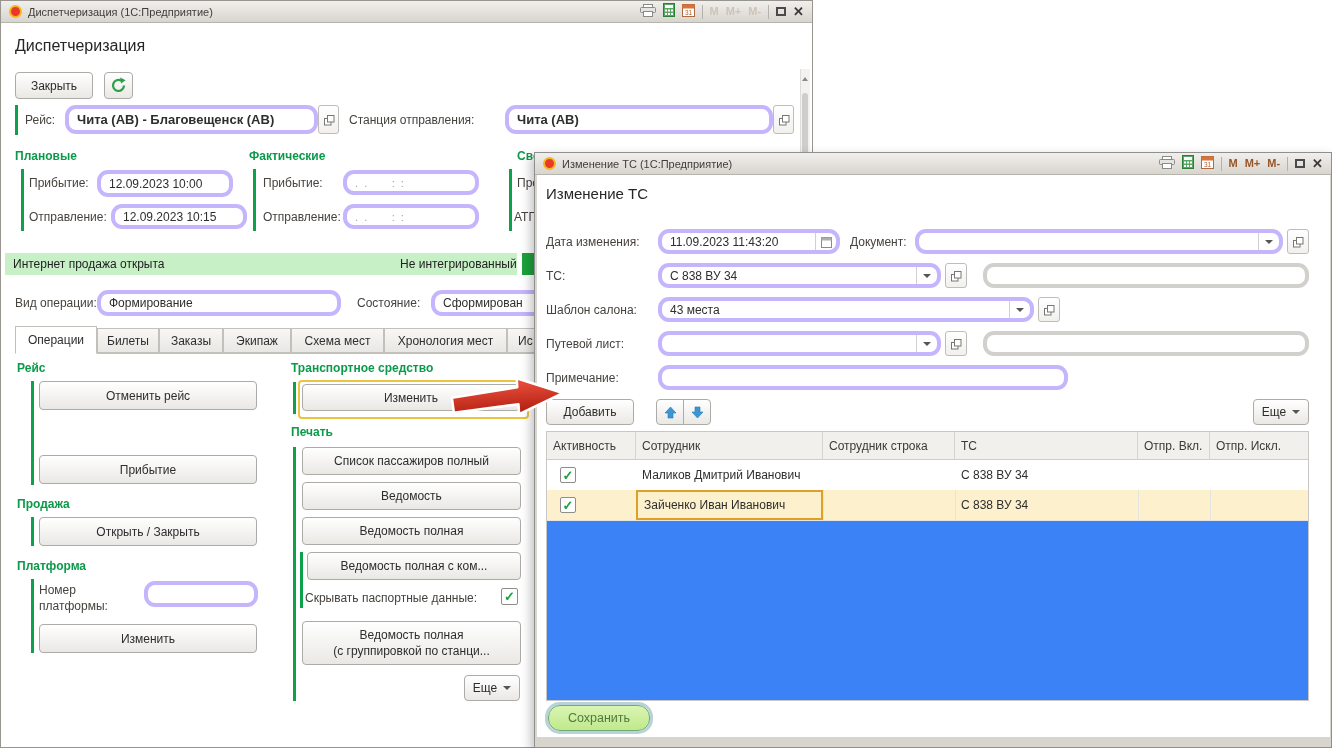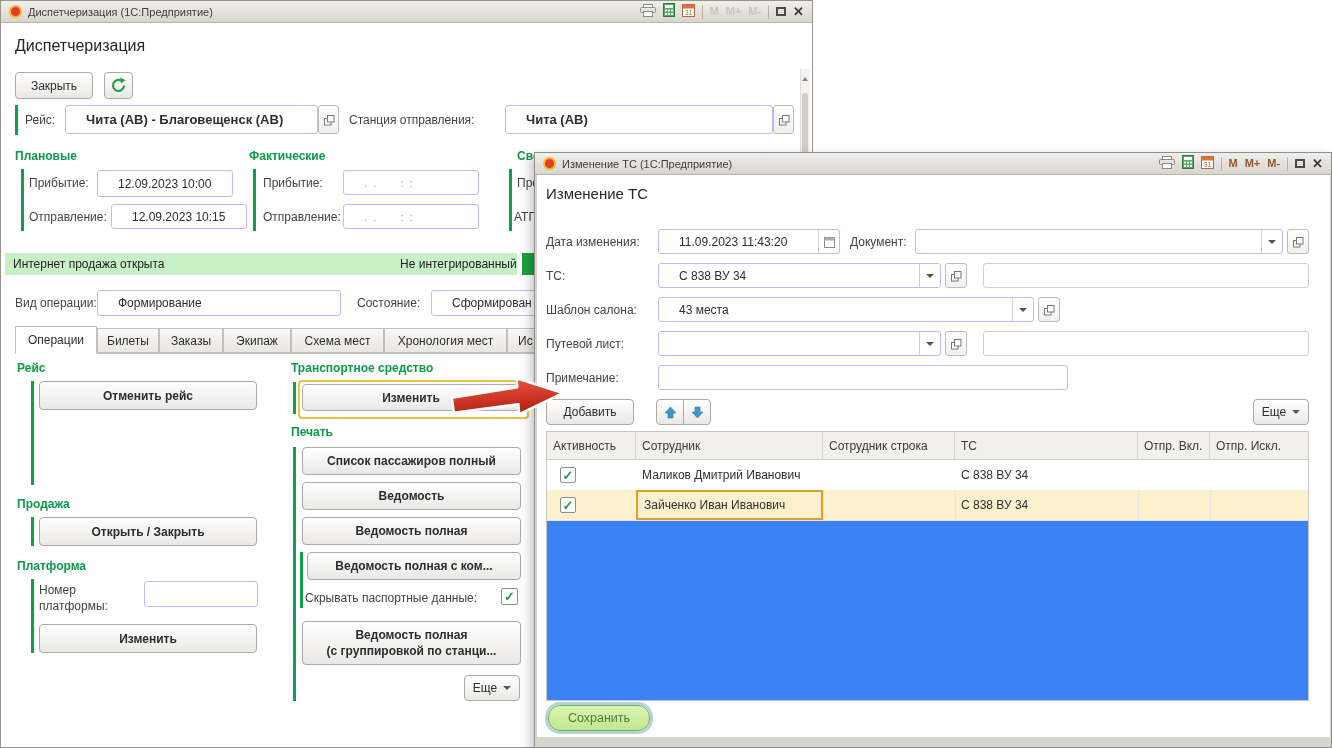--- a/index.html
+++ b/index.html
@@ -14,27 +14,27 @@
   .tb-icons{margin-left:auto;display:flex;align-items:center;gap:7px}
   .tb-sep{width:1px;height:14px;background:#b5b2ac}
   .m-ico{font-size:11px;font-weight:bold;color:#975627;line-height:1}
   .m-ico.gray{color:#cdc4b8}
   .closex{font-size:13px;color:#3a3a3a;font-weight:bold;line-height:1}
   .maxbox{width:10px;height:9px;border:2px solid #4a4a4a;box-sizing:border-box}
   .logo{width:13px;height:13px;border-radius:50%;background:#e8392b;border:2px solid #f2b824;box-sizing:border-box;flex:0 0 auto}
   .lbl{position:absolute;font-size:12px;color:#46423e;white-space:nowrap}
   .grn{position:absolute;font-size:12px;font-weight:bold;color:#0b9a4a;white-space:nowrap}
   .h1{position:absolute;font-size:16px;color:#262626;white-space:nowrap}
-  .inp{position:absolute;background:#fff;border:1px solid #c4b5fd;border-radius:3px;font-size:12px;color:#2e2e2e;
-       display:flex;align-items:center;padding:0 20px;box-sizing:border-box;white-space:nowrap;overflow:hidden}
+  .inp{position:absolute;background:#fff;border:4px solid #c4b5fd;border-radius:11px;font-size:12px;color:#2e2e2e;
+       display:flex;align-items:center;padding:0 8px;box-sizing:border-box;white-space:nowrap;overflow:hidden}
   .inp.bold{font-weight:bold;font-size:13px}
   .mask{white-space:pre;color:#a3a3a3;font-size:11px}
   .btn{position:absolute;background:linear-gradient(#ffffff,#eae8e5);border:1px solid #adaba7;border-radius:4px;
        display:flex;align-items:center;justify-content:center;font-size:12px;color:#2d2d2d;box-sizing:border-box;white-space:nowrap}
-  .btn.bold{font-weight:bold}
+  .btn.bold{font-weight:normal}
   .sqbtn{position:absolute;background:linear-gradient(#ffffff,#f1f0ed);border:1px solid #bfbdb9;border-radius:3px;
          display:flex;align-items:center;justify-content:center;box-sizing:border-box}
   .vbar{position:absolute;width:3px;background:#0da14c}
   .badge{position:absolute;background:#c7f0c7;font-size:12px;color:#222;display:flex;align-items:center;
          padding:0 8px;box-sizing:border-box;white-space:nowrap;overflow:hidden}
   .tab{position:absolute;border:1px solid #c2c0bb;background:linear-gradient(#f8f7f5,#e9e7e3);
        display:flex;align-items:center;justify-content:center;font-size:12px;color:#2e2e2e;box-sizing:border-box;z-index:2;white-space:nowrap;overflow:hidden}
   .tab.active{background:#fff;border-bottom:1px solid #fff;z-index:4}
   .tabline{position:absolute;height:1px;background:#c2c0bb;z-index:1}
   .caret{width:0;height:0;border-left:4px solid transparent;border-right:4px solid transparent;border-top:4px solid #555;display:inline-block}
@@ -181,20 +181,21 @@
     <div class="tab" style="left:383px;top:327px;width:123px;height:25px">
         <span>Хронология мест</span>
       </div>
     <div class="tab" style="left:506px;top:327px;width:70px;height:25px;justify-content:flex-start;padding-left:10px">
         <span>Ис</span>
       </div>
 
     <div class="grn" style="left:16px;top:360px">Рейс</div>
     <div class="vbar" style="left:30px;top:380px;height:104px"></div>
     <div class="btn bold" style="left:38px;top:380px;width:218px;height:29px">Отменить рейс</div>
+    <div class="btn bold" style="left:38px;top:454px;width:218px;height:29px">Прибытие</div>
 
     <div class="grn" style="left:16px;top:496px">Продажа</div>
     <div class="vbar" style="left:30px;top:516px;height:29px"></div>
     <div class="btn bold" style="left:38px;top:516px;width:218px;height:29px">Открыть / Закрыть</div>
 
     <div class="grn" style="left:16px;top:558px">Платформа</div>
     <div class="vbar" style="left:30px;top:578px;height:74px"></div>
     <div class="lbl" style="left:38px;top:582px;width:100px;white-space:normal;line-height:1.3">Номер платформы:</div>
     <div class="inp" style="left:143px;top:580px;width:114px;height:26px"></div>
     <div class="btn bold" style="left:38px;top:623px;width:218px;height:29px">Изменить</div>

